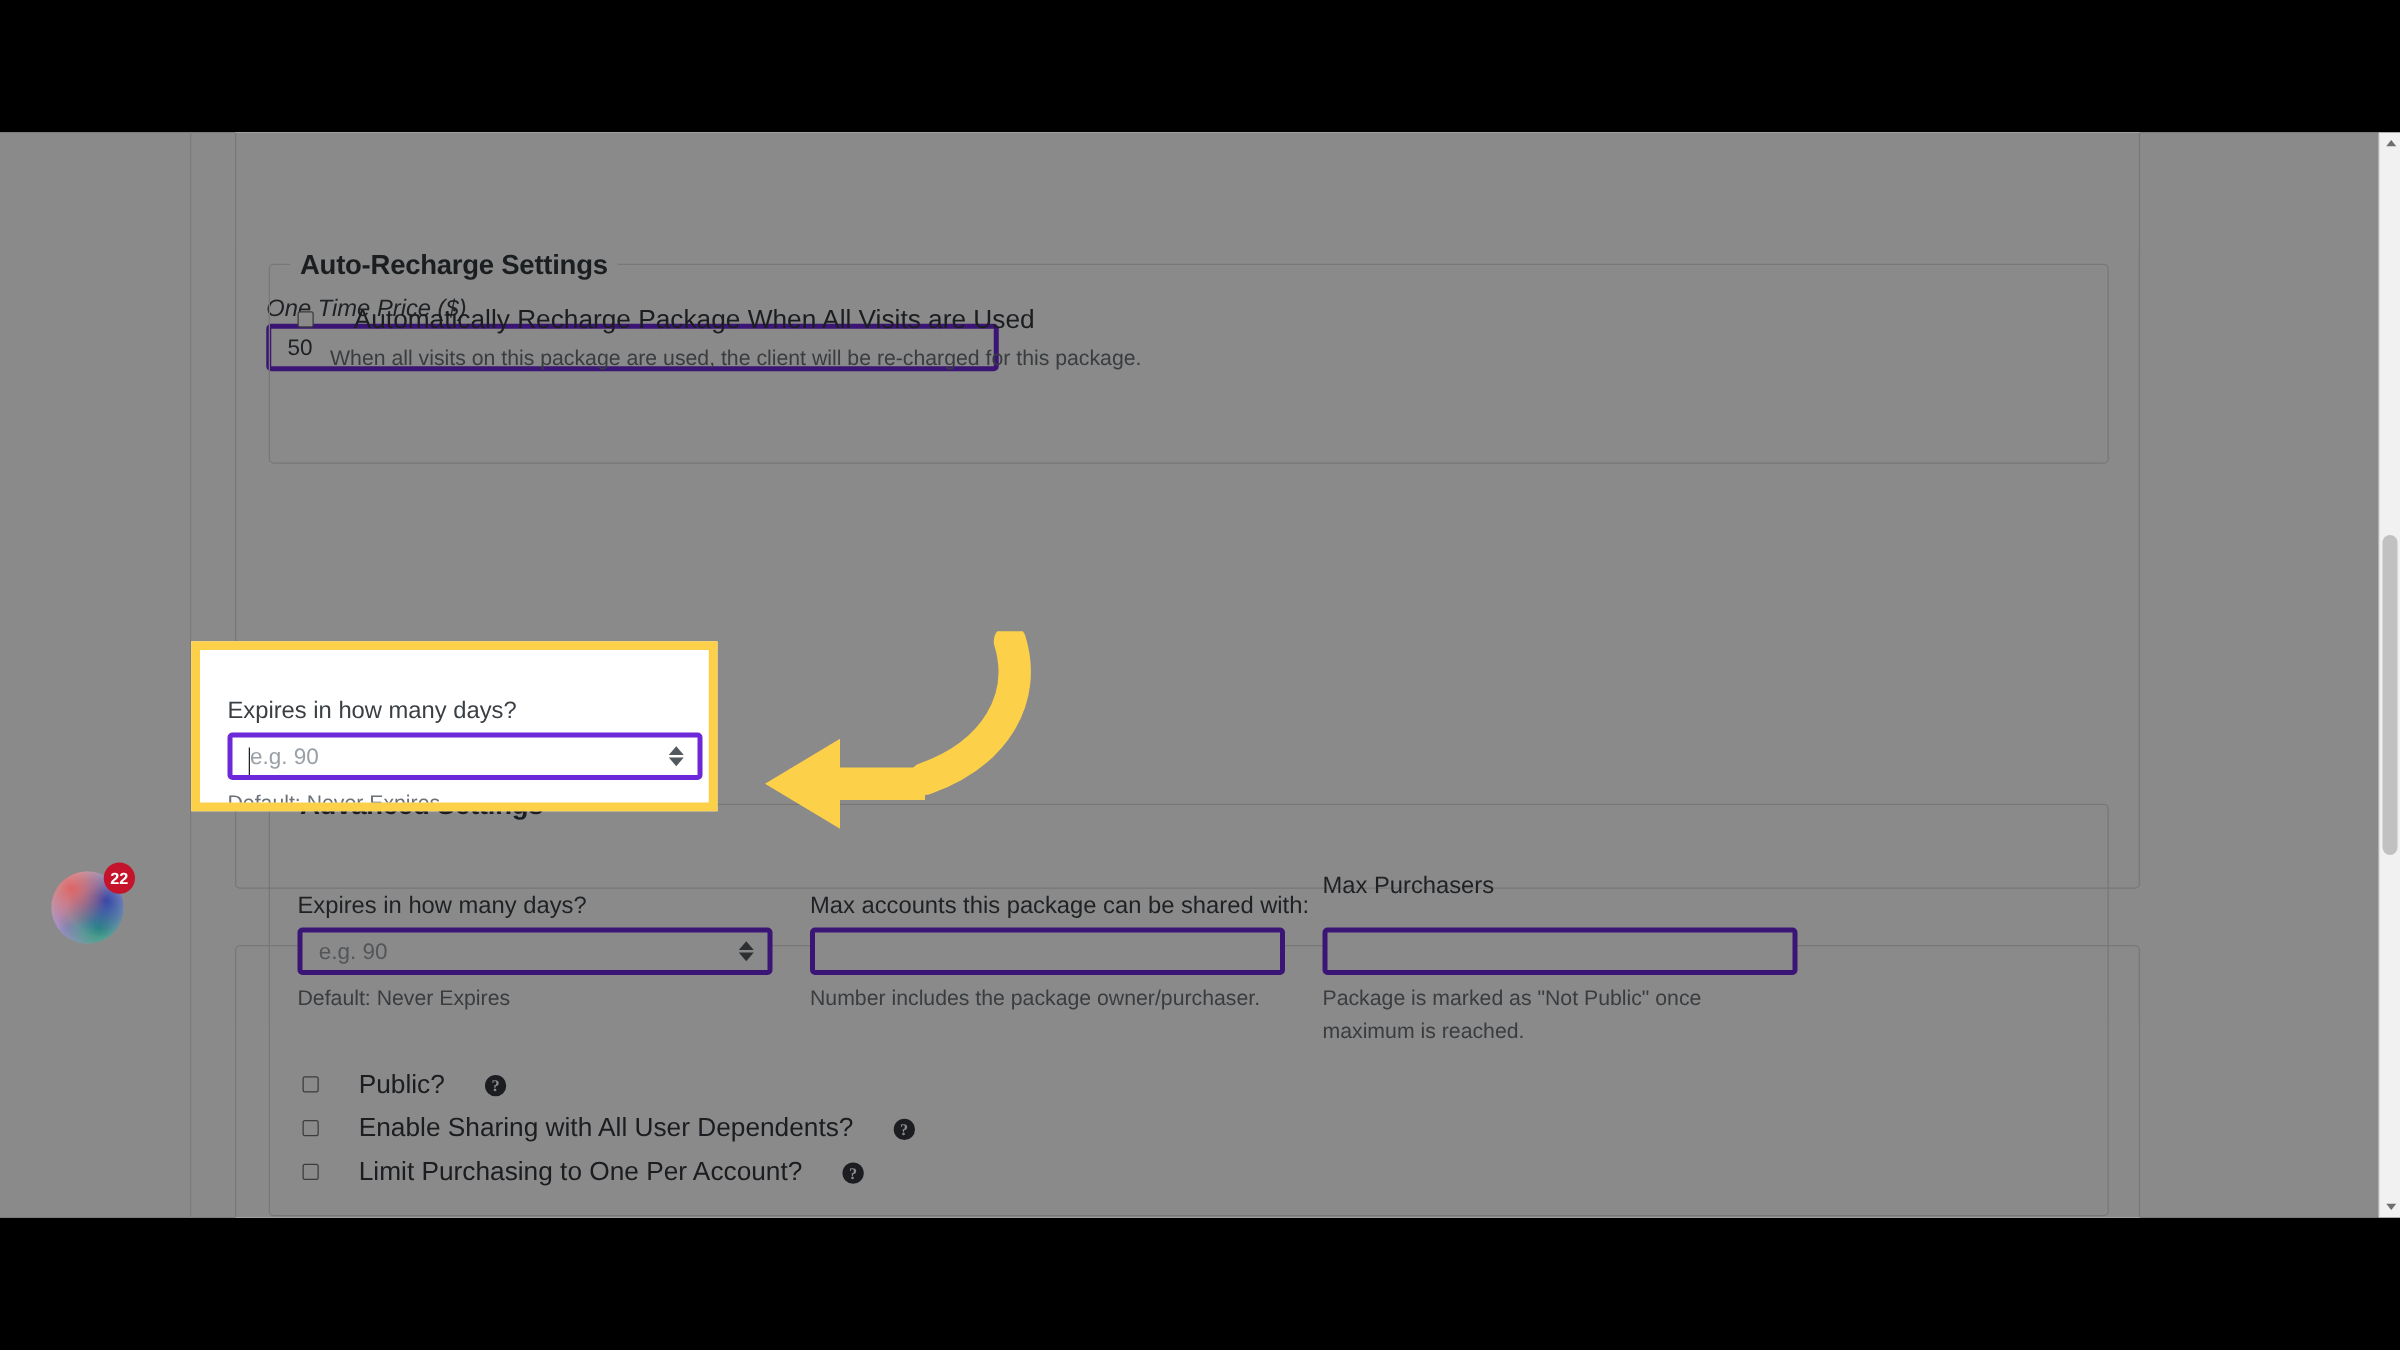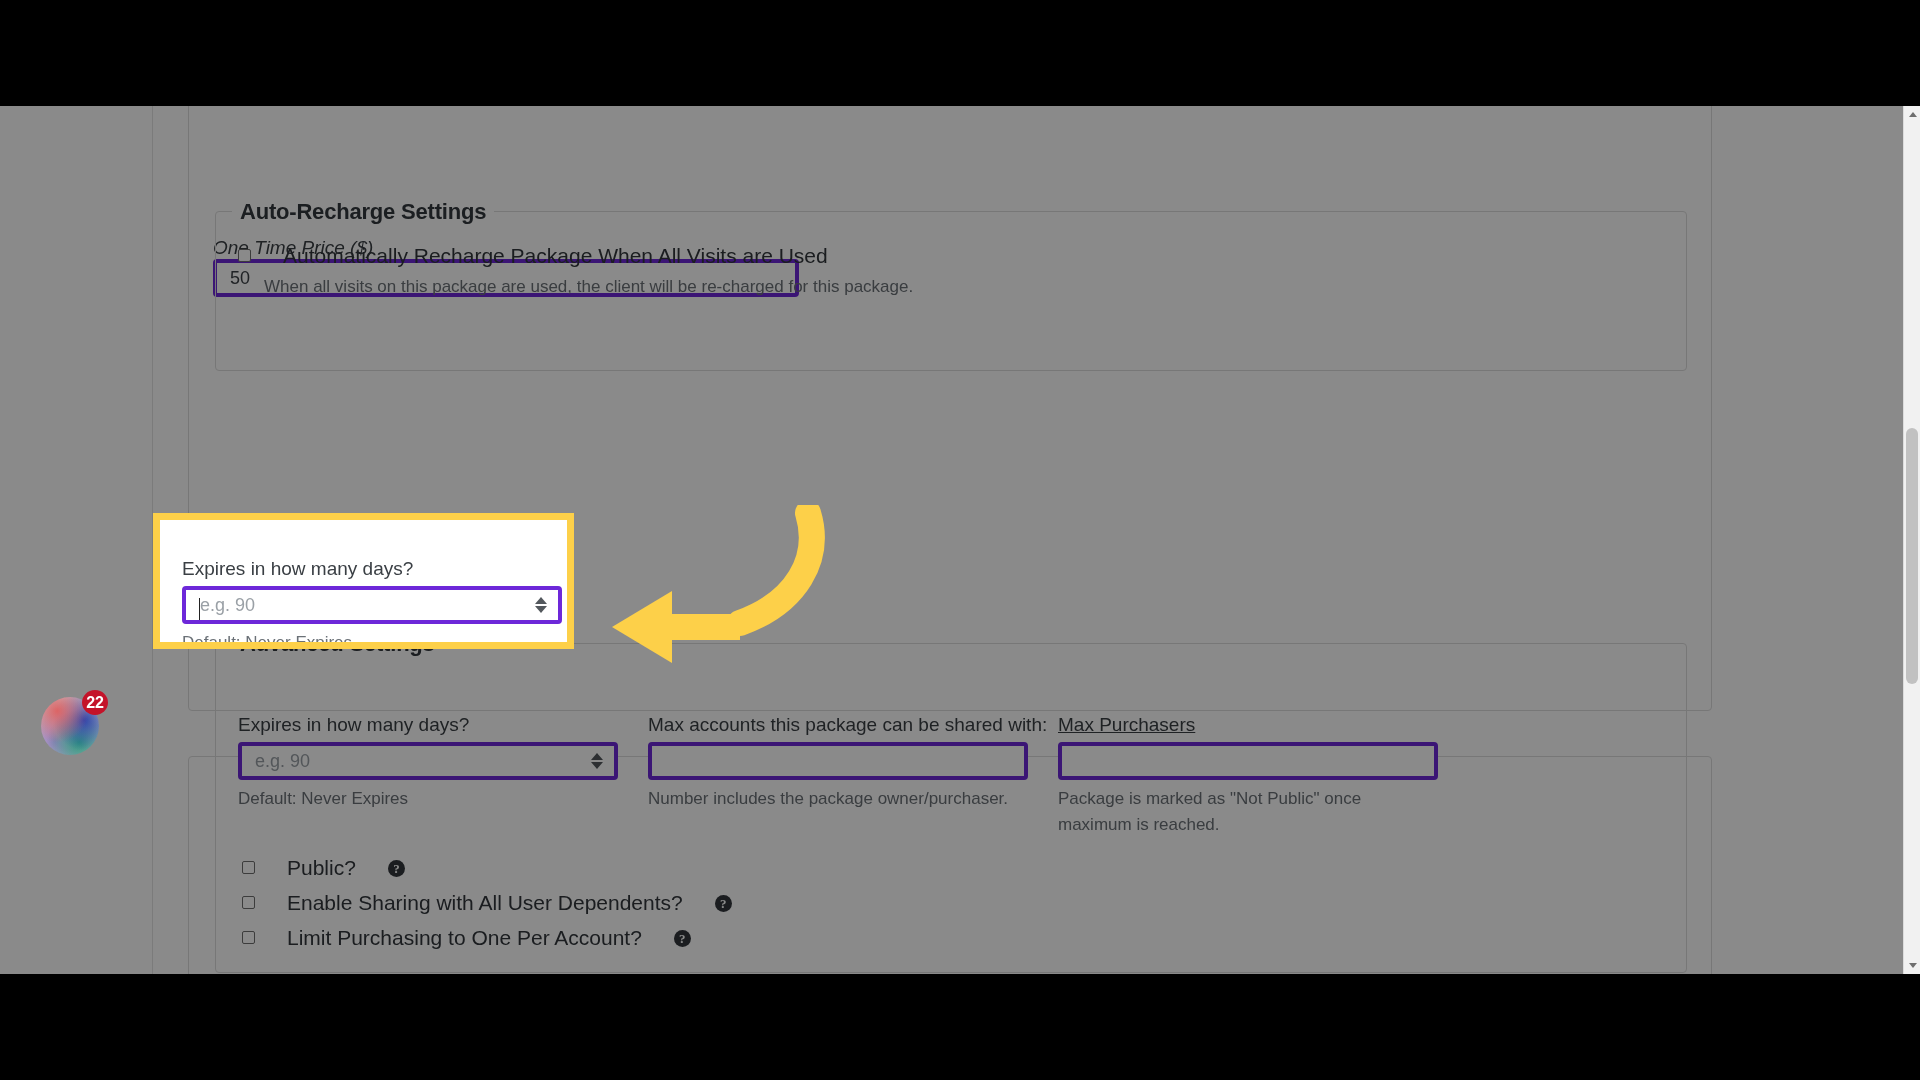--- a/index.html
+++ b/index.html
@@ -213,21 +213,21 @@
       linear-gradient(140deg, #c9c6cf 0%, #b9bcc6 100%);
     filter: blur(0.4px);
   }
   #widget-badge {
     position: absolute;
     right: -9px; top: -7px;
     min-width: 25px; height: 25px;
     border-radius: 50%;
     background: #c4132a;
     color: #fff;
-    font-size: 16px;
+    font-size: 13px;
     font-weight: bold;
     display: flex;
     align-items: center;
     justify-content: center;
     padding: 0 4px;
   }
 
   
   #scrollbar {
     position: absolute;
@@ -316,21 +316,21 @@
             </span>
           </div>
           <div class="help-text" style="left:22px; top:142px;">Default: Never Expires</div>
 
           <div class="field-label" style="left:432px; top:70px;">Max accounts this package can be shared with:</div>
           <div class="txtinput" style="left:432px; top:98px; width:380px; height:38px;">
             <span></span>
           </div>
           <div class="help-text" style="left:432px; top:142px; width:370px;">Number includes the package owner/purchaser.</div>
 
-          <div class="field-label" style="left:842px; top:70px;text-decoration:underline;">Max Purchasers</div>
+          <div class="field-label" style="left:842px; top:54px;">Max Purchasers</div>
           <div class="txtinput" style="left:842px; top:98px; width:380px; height:38px;">
             <span></span>
           </div>
           <div class="help-text" style="left:842px; top:142px; width:360px;">Package is marked as "Not Public" once maximum is reached.</div>
 
           <div class="chk-row" style="left:26px; top:212px;">
             <div class="chkbox"></div>
             <div class="chk-label">Public?</div>
             <span class="qicon">?</span>
           </div>

